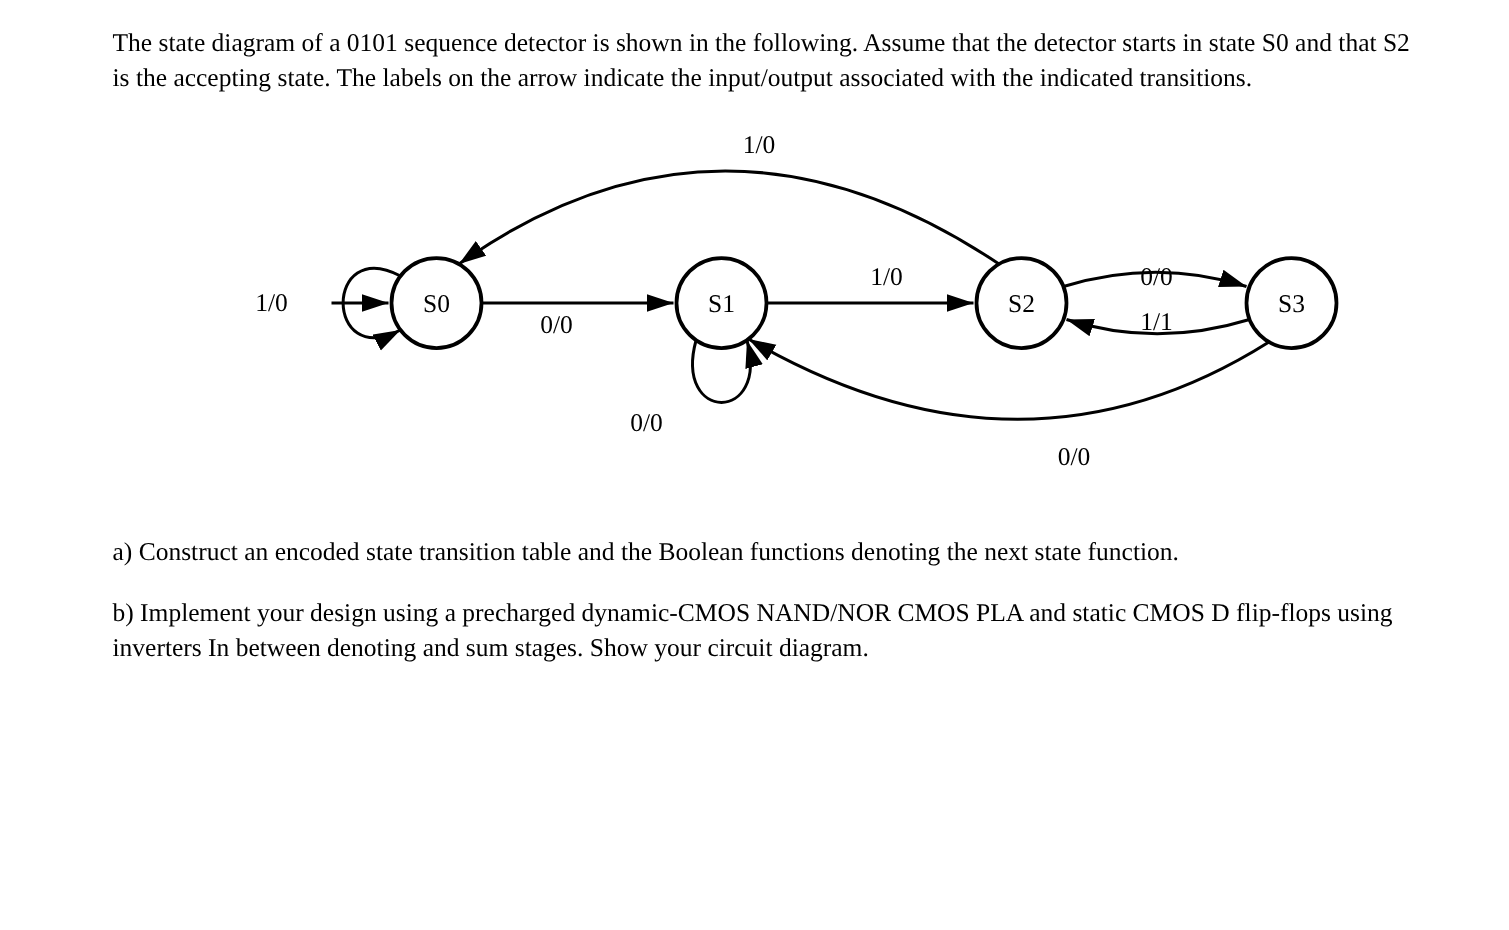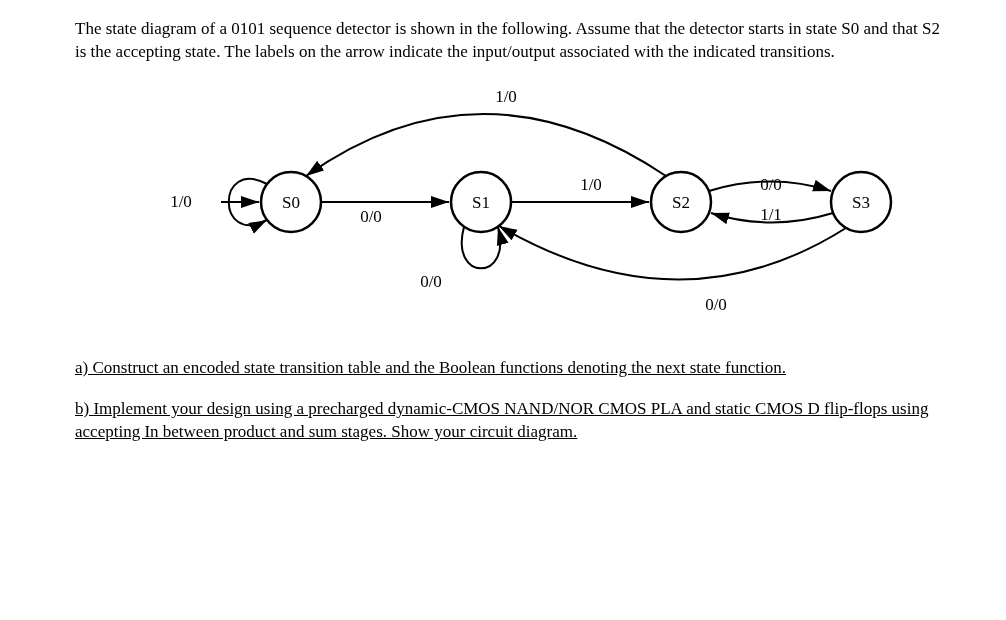--- a/index.html
+++ b/index.html
@@ -22,21 +22,20 @@
     }
     .diagram-container {
       width: 780px;
       height: 260px;
       position: relative;
       margin: 0 auto 25px auto;
     }
     .question {
       line-height: 1.35;
       margin-bottom: 18px;
-      text-decoration: underline;
     }
   </style>
 </head>
 <body>
 
 <p class="intro">The state diagram of a 0101 sequence detector is shown in the following. Assume that the detector starts in state S0 and that S2 is the accepting state. The labels on the arrow indicate the input/output associated with the indicated transitions.</p>
 
 <div class="diagram-container">
   <svg width="780" height="260" viewBox="0 0 780 260">
     <defs>
@@ -78,13 +77,13 @@
     <path d="M 712,141 Q 650,160 590,141" fill="none" stroke="#000" stroke-width="2" marker-end="url(#arrow)"></path>
     <text x="650" y="148" text-anchor="middle" font-family="Georgia, serif" font-size="17">1/1</text>
 
     <path d="M 725,156 Q 560,260 378,154" fill="none" stroke="#000" stroke-width="2" marker-end="url(#arrow)"></path>
     <text x="595" y="238" text-anchor="middle" font-family="Georgia, serif" font-size="17">0/0</text>
   </svg>
 </div>
 
 <p class="question">a) Construct an encoded state transition table and the Boolean functions denoting the next state function.</p>
 
-<p class="question">b)  Implement your design using a precharged dynamic-CMOS NAND/NOR CMOS PLA and static CMOS D flip-flops using accepting In between product and sum stages.  Show your circuit diagram.</p>
+<p class="question">b)  Implement your design using a precharged dynamic-CMOS NAND/NOR CMOS PLA and static CMOS D flip-flops using inverters In between denoting and sum stages.  Show your circuit diagram.</p>
 
 </body></html>

